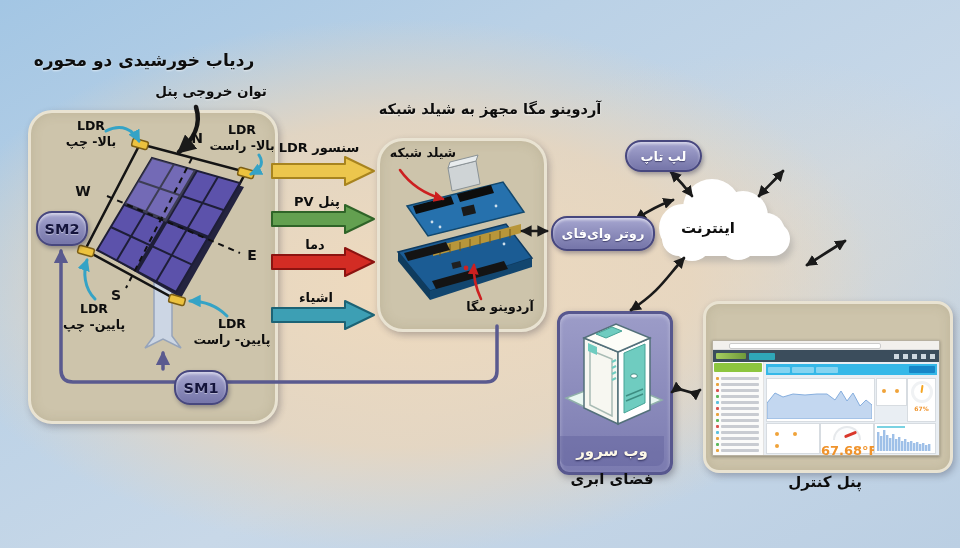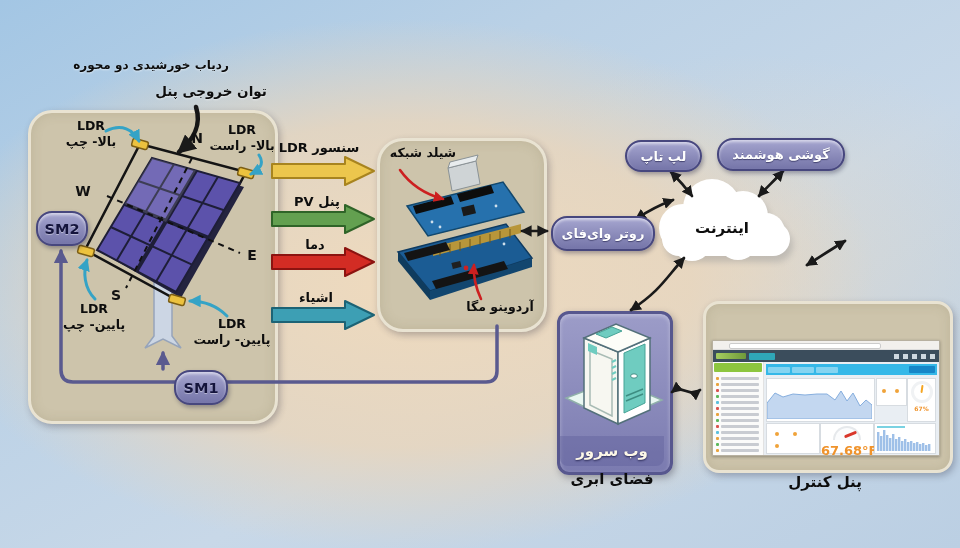--- a/index.html
+++ b/index.html
@@ -18,42 +18,42 @@
   .box-arduino{left:377px;top:138px;width:164px;height:188px;border-radius:26px;}
   .box-control{left:703px;top:301px;width:244px;height:166px;border-radius:16px;}
   .box-server{left:557px;top:311px;width:110px;height:158px;border-radius:12px;
     position:absolute;background:linear-gradient(180deg,#9c9cc8,#7b7bb0);
     border:3px solid #57578e;box-shadow:2px 3px 7px rgba(40,40,60,.35), inset 0 2px 4px rgba(255,255,255,.35);}
   svg.overlay{position:absolute;left:0;top:0;z-index:2;pointer-events:none;}
   
   .fa{direction:rtl;}
   .ttl{position:absolute;z-index:3;color:#0d0d0d;font-weight:bold;text-align:center;
     text-shadow:0 1px 2px rgba(255,255,255,.55);}
-  .t-tracker{left:38px;top:50px;width:226px;font-size:12px;margin-top:8px;}
+  .t-tracker{left:31px;top:50px;width:226px;font-size:17px;}
   .t-power{left:148px;top:83px;width:126px;font-size:13.5px;}
   .t-arduino{left:356px;top:101px;width:268px;font-size:14.5px;}
   .t-control{left:710px;top:305px;width:230px;font-size:13px;}
   .lbl{position:absolute;z-index:3;color:#0d0d0d;font-weight:bold;text-align:center;font-size:12.5px;line-height:1.3;}
   .compass{position:absolute;z-index:3;color:#111;font-weight:bold;font-size:14px;width:22px;text-align:center;}
   .sig{position:absolute;z-index:3;color:#0d0d0d;font-weight:bold;font-size:13px;text-align:center;}
   .caption{position:absolute;z-index:4;color:#0d0d0d;font-weight:bold;font-size:15px;text-align:center;}
   
   .badge{position:absolute;z-index:4;display:flex;align-items:center;justify-content:center;
     background:linear-gradient(180deg,#a6a6d0 0%,#8a8ab9 55%,#7575a9 100%);
     border:2px solid #47477e;border-radius:16px;color:#fff;font-weight:bold;font-size:13px;
     box-shadow:inset 0 2px 3px rgba(255,255,255,.55),1.5px 2.5px 4px rgba(30,30,60,.35);
     text-shadow:0 1px 1px rgba(20,20,60,.55);}
   .badge.sm{color:#14143c;text-shadow:0 1px 0 rgba(255,255,255,.4);font-size:14.5px;}
   .b-router{left:551px;top:216px;width:100px;height:31px;}
   .b-laptop{left:625px;top:140px;width:73px;height:28px;}
   .b-phone{left:717px;top:138px;width:124px;height:29px;}
   .b-desktop{left:815px;top:203px;width:128px;height:30px;}
   .b-sm2{left:36px;top:211px;width:48px;height:31px;}
   .b-sm1{left:138px;top:370px;width:50px;height:31px;margin-left:36px;}
-  .cloud-text{position:absolute;z-index:4;left:670px;top:219px;width:104px;text-align:center;
+  .cloud-text{position:absolute;z-index:4;left:656px;top:219px;width:104px;text-align:center;
     color:#0d0d0d;font-weight:bold;font-size:15px;}
   .server-label{position:absolute;z-index:4;left:560px;top:436px;width:104px;height:30px;
     background:rgba(90,90,150,.35);border-radius:0 0 8px 8px;display:flex;align-items:center;justify-content:center;
     color:#fdf8e8;font-weight:bold;font-size:15px;text-shadow:0 1px 2px rgba(20,20,60,.8);}
   .cap-cloudspace{left:558px;top:470px;width:108px;}
   .cap-controlpanel{left:768px;top:473px;width:114px;}
   
   .dash{position:absolute;z-index:3;left:712px;top:340px;width:226px;height:114px;background:#fff;
     border:1px solid #b7b0a0;box-shadow:0 1px 3px rgba(0,0,0,.3);overflow:hidden;}
   .d-browser{height:8px;background:#f2f0ed;border-bottom:1px solid #ddd;position:relative;}
@@ -255,20 +255,21 @@
       <path d="M 636,219 C 648,211 662,204 673,200" marker-start="url(#mk-black)" marker-end="url(#mk-black)"></path>
       <path d="M 845,241 C 832,249 818,258 807,265" marker-start="url(#mk-black)" marker-end="url(#mk-black)"></path>
       <path d="M 522,231 L 547,231" marker-start="url(#mk-black)" marker-end="url(#mk-black)"></path>
       <path d="M 684,258 C 666,278 660,291 631,310" marker-start="url(#mk-black)" marker-end="url(#mk-black)"></path>
       <path d="M 672,392 C 682,384 690,398 700,390" marker-start="url(#mk-black)" marker-end="url(#mk-black)"></path>
     </g>
   </svg>
 
   <div class="ttl t-tracker fa">ردیاب خورشیدی دو محوره</div>
   <div class="ttl t-power fa">توان خروجی پنل</div>
+  <div class="ttl t-arduino fa">آردوینو مگا مجهز به شیلد شبکه</div>
 
   <div class="lbl fa" style="left:52px;top:118px;width:78px;">
     <span>LDR</span><br>
     <span>بالا- چپ</span></div>
   <div class="lbl fa" style="left:206px;top:122px;width:72px;">
     <span>LDR</span><br>
     <span>بالا- راست</span></div>
   <div class="lbl fa" style="left:56px;top:301px;width:76px;">
     <span>LDR</span><br>
     <span>پایین- چپ</span></div>
@@ -287,21 +288,20 @@
   <div class="sig fa" style="left:276px;top:140px;width:86px;">سنسور LDR</div>
   <div class="sig fa" style="left:281px;top:194px;width:72px;">پنل PV</div>
   <div class="sig fa" style="left:284px;top:237px;width:62px;">دما</div>
   <div class="sig fa" style="left:283px;top:290px;width:66px;">اشیاء</div>
 
   <div class="lbl fa" style="left:383px;top:145px;width:80px;">شیلد شبکه</div>
   <div class="lbl fa" style="left:456px;top:299px;width:88px;">آردوینو مگا</div>
 
   <div class="badge fa b-router">روتر وای‌فای</div>
   <div class="badge fa b-laptop">لپ تاپ</div>
-  <div class="badge fa b-phone">گوشی هوشمند</div>
   <div class="cloud-text fa">اینترنت</div>
 
   <div class="server-label fa">وب سرور</div>
   <div class="caption cap-cloudspace fa">فضای ابری</div>
   <div class="caption cap-controlpanel fa">پنل کنترل</div>
 
   <div class="dash">
     <div class="d-browser">
         <span class="d-url"></span>
       </div>

